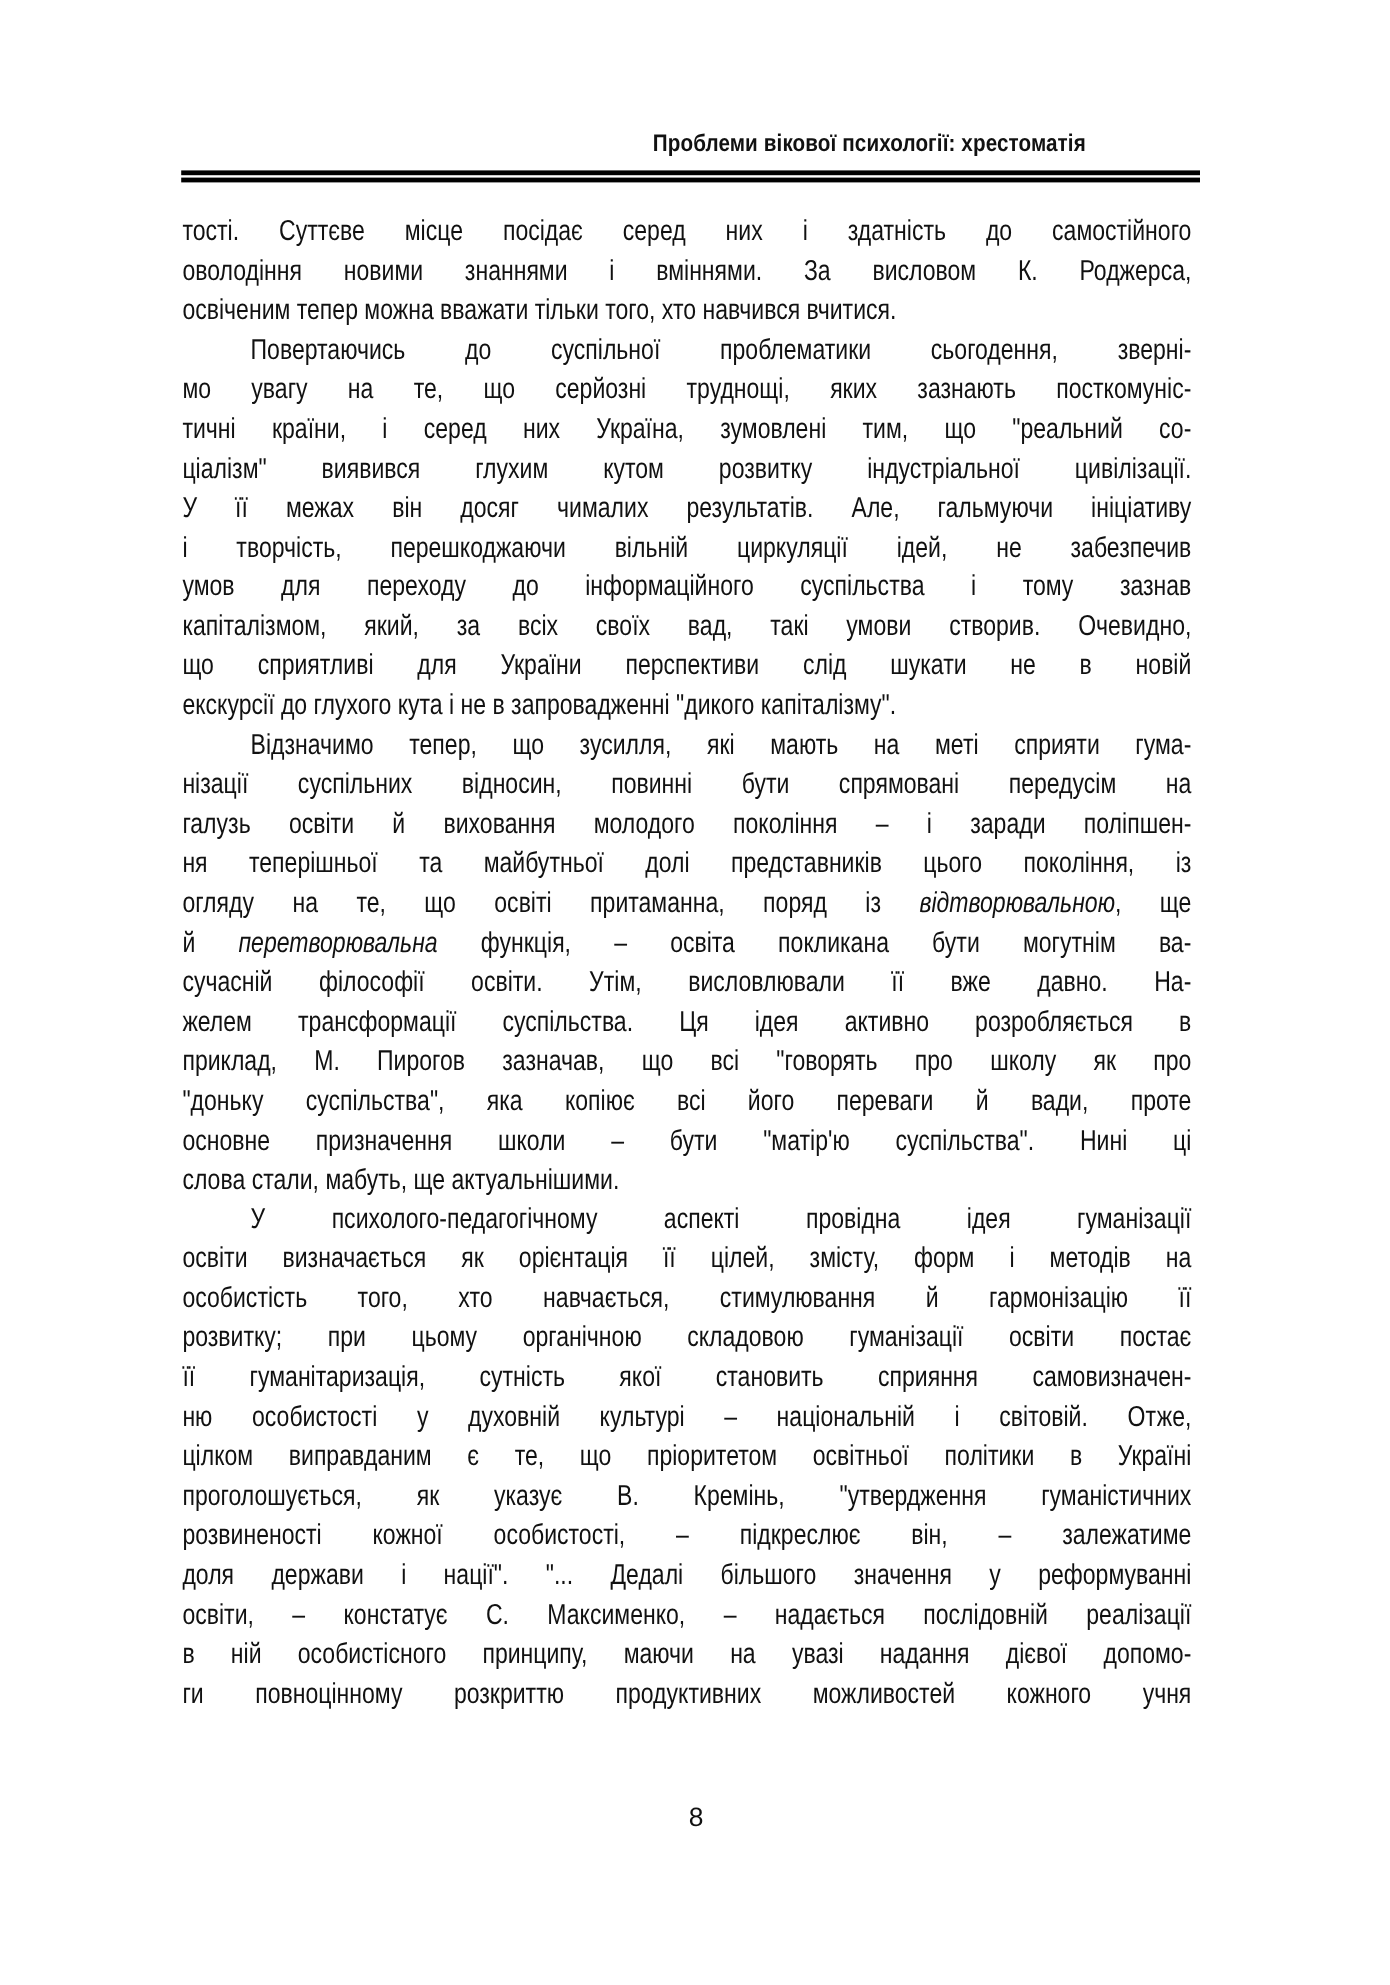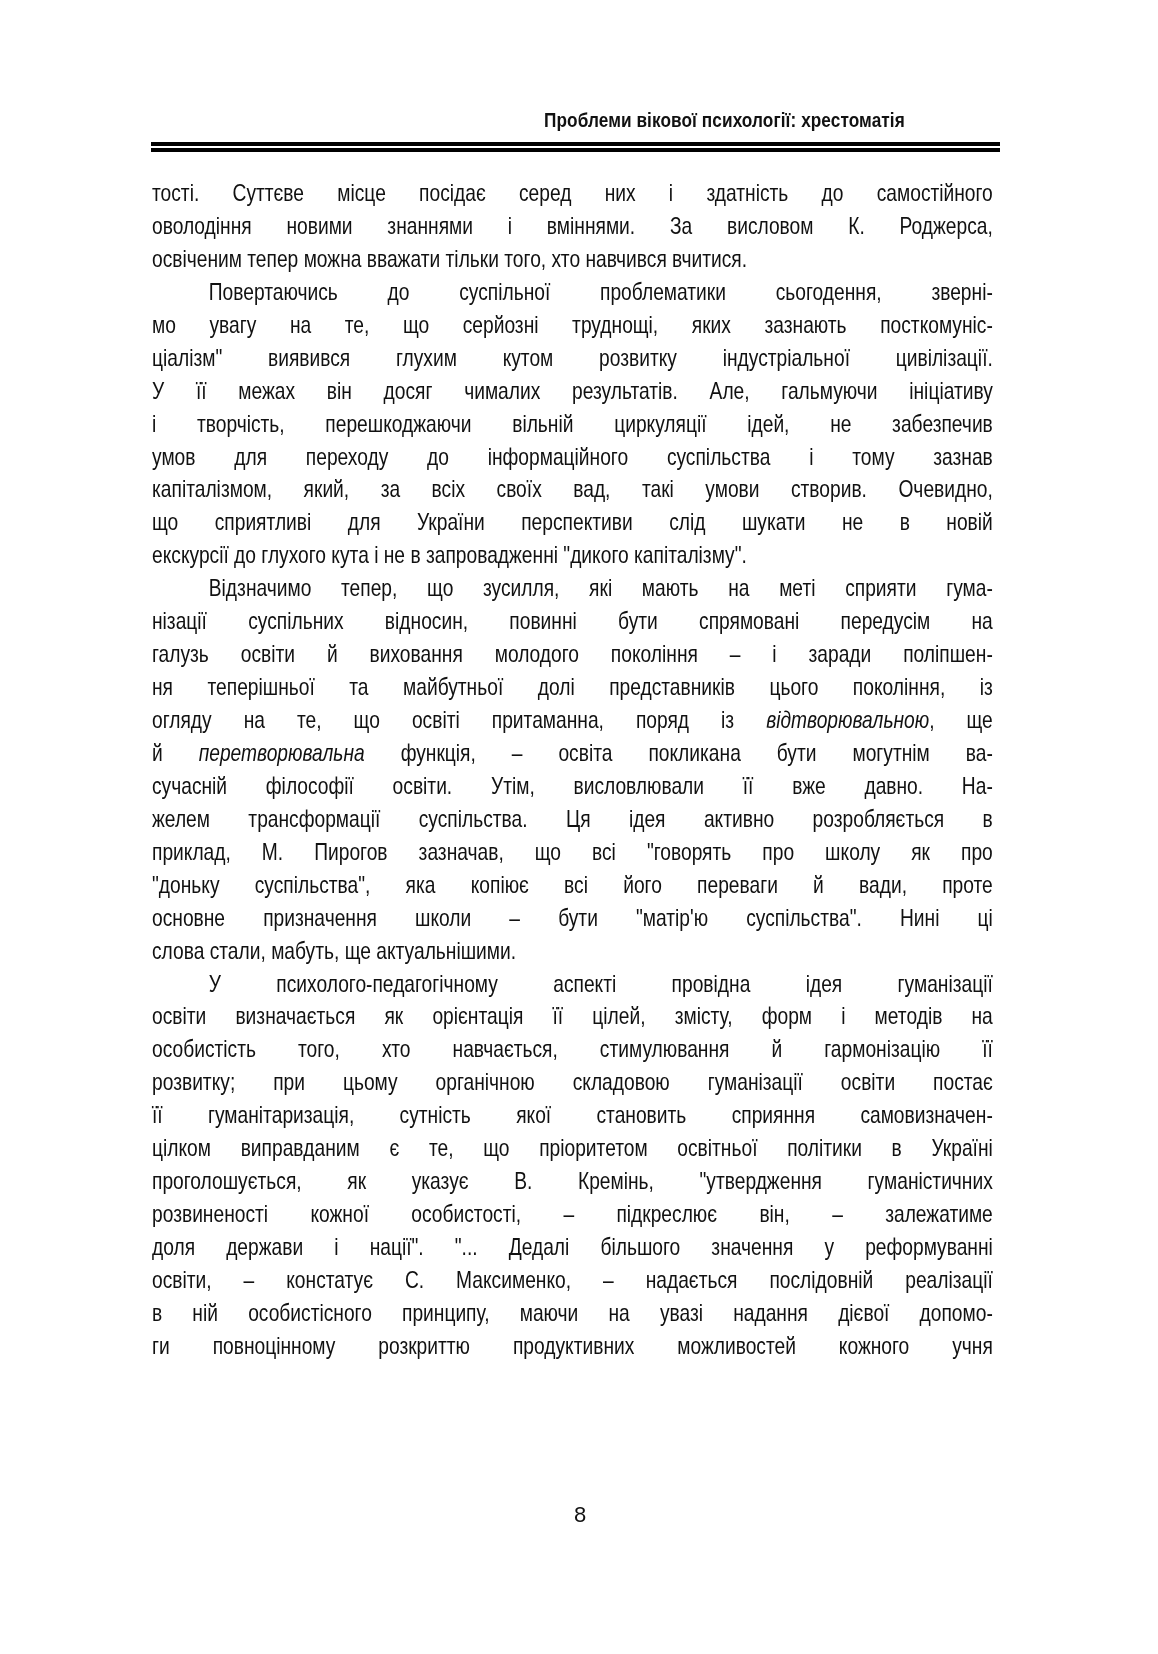--- a/index.html
+++ b/index.html
@@ -55,20 +55,23 @@
         <span class="line last">освіченим тепер можна вважати тільки того, хто навчився вчитися.</span>
       </div>
   </div>
 
   <div>
     <div class="line-wrap">
         <span class="line indent">Повертаючись до суспільної проблематики сьогодення, зверні-</span>
       </div>
     <div class="line-wrap">
         <span class="line">мо увагу на те, що серйозні труднощі, яких зазнають посткомуніс-</span>
+      </div>
+    <div class="line-wrap">
+        <span class="line">тичні країни, і серед них Україна, зумовлені тим, що "реальний со-</span>
       </div>
     <div class="line-wrap">
         <span class="line">ціалізм" виявився глухим кутом розвитку індустріальної цивілізації.</span>
       </div>
     <div class="line-wrap">
         <span class="line">У її межах він досяг чималих результатів. Але, гальмуючи ініціативу</span>
       </div>
     <div class="line-wrap">
         <span class="line">і творчість, перешкоджаючи вільній циркуляції ідей, не забезпечив</span>
       </div>
@@ -135,20 +138,23 @@
     <div class="line-wrap">
         <span class="line">особистість того, хто навчається, стимулювання й гармонізацію її</span>
       </div>
     <div class="line-wrap">
         <span class="line">розвитку; при цьому органічною складовою гуманізації освіти постає</span>
       </div>
     <div class="line-wrap">
         <span class="line">її гуманітаризація, сутність якої становить сприяння самовизначен-</span>
       </div>
     <div class="line-wrap">
+        <span class="line">ню особистості у духовній культурі – національній і світовій. Отже,</span>
+      </div>
+    <div class="line-wrap">
         <span class="line">цілком виправданим є те, що пріоритетом освітньої політики в Україні</span>
       </div>
     <div class="line-wrap">
         <span class="line">проголошується, як указує В. Кремінь, "утвердження гуманістичних</span>
       </div>
     <div class="line-wrap">
         <span class="line">розвиненості кожної особистості, – підкреслює він, – залежатиме</span>
       </div>
     <div class="line-wrap">
         <span class="line">доля держави і нації". "... Дедалі більшого значення у реформуванні</span>

